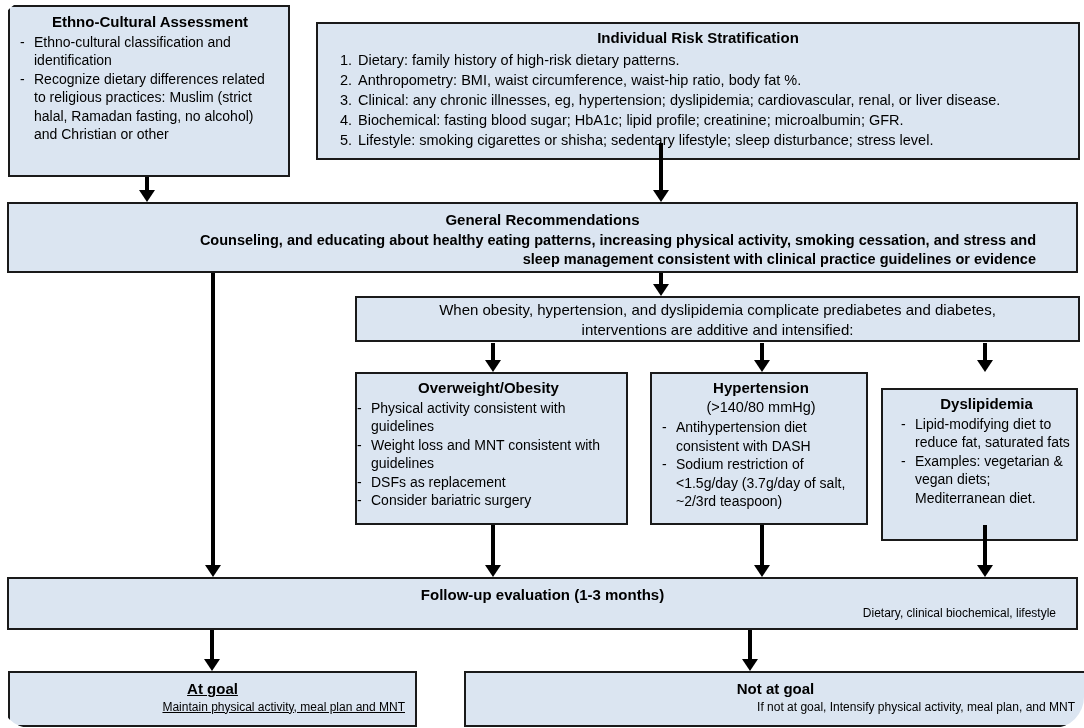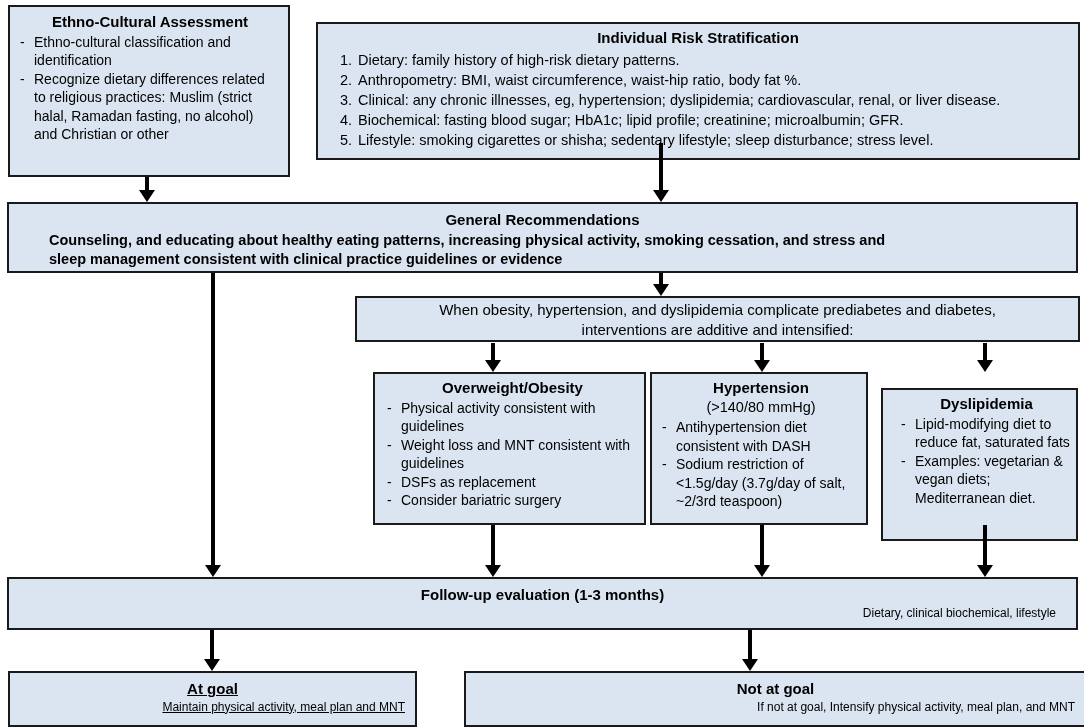--- a/index.html
+++ b/index.html
@@ -3,20 +3,21 @@
 <meta charset="utf-8">
 <style>
   html,body { margin:0; padding:0; background:#ffffff; }
   .canvas {
     position:relative;
     width:1084px; height:728px;
     background:#ffffff;
     font-family:"Liberation Sans", sans-serif;
     color:#000000;
     overflow:hidden;
+    border-radius:31px;
   }
   .box {
     position:absolute;
     background:#dbe5f1;
     border:2px solid #1a1a1a;
     box-sizing:border-box;
   }
   .box-title {
     font-weight:bold;
     font-size:15px;
@@ -33,28 +34,28 @@
   .dash-item { display:flex; }
   .dash-item::before { content:"-"; flex:0 0 14px; }
   .num-list { margin:1px 0 0 0; padding-left:30px; font-size:14.5px; line-height:1.38; }
   .num-list li { padding-left:2px; }
 
   
   .ethno        { left:8px;   top:5px;   width:282px;  height:172px; padding:4px 8px 4px 10px; }
   .risk         { left:316px; top:22px;   width:764px;  height:138px; padding:3px 8px; }
   .general      { left:7px;   top:202px; width:1071px; height:71px;  padding:5px 40px; }
   .complications{ left:355px; top:296px; width:725px;  height:46px;  padding:2px 14px; font-size:15px; }
-  .overweight   { left:373px; top:372px; width:273px;  height:153px; padding:3px 6px 3px 12px; }
+  .overweight   { left:355px; top:372px; width:273px;  height:153px; padding:3px 6px 3px 0; }
   .hypertension { left:650px; top:372px; width:218px;  height:153px; padding:3px 6px 3px 10px; }
   .dyslipidemia { left:881px; top:372px; width:197px;  height:153px; padding:3px 4px 3px 18px;margin-top:16px; }
   .followup     { left:7px;   top:577px; width:1071px; height:53px;  padding:5px 20px; }
   .atgoal       { left:8px;   top:671px; width:409px;  height:56px;  padding:5px 10px;text-decoration:underline; }
   .notatgoal    { left:455px; top:671px; width:623px;  height:56px;  padding:5px 10px;margin-left:9px; }
 
-  .general .gen-body { font-size:14.5px; font-weight:bold; text-align:left; line-height:1.3; }
+  .general .gen-body { font-size:14.5px; font-weight:bold; text-align:right; line-height:1.3; }
   .complications .comp-line { text-align:center; line-height:1.35; }
   .hyp-sub { font-size:14.5px; text-align:center; line-height:1.2; padding-bottom:2px; }
 
   
   .arrow { position:absolute; width:16px; }
   .arrow .stem {
     position:absolute; left:50%; margin-left:-2px;
     top:0; bottom:8px; width:4px; background:#000000;
   }
   .arrow .head {

